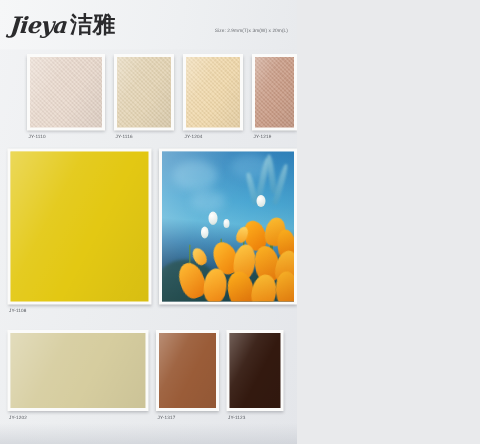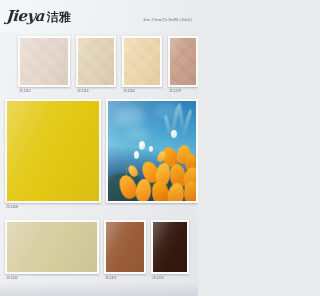--- a/index.html
+++ b/index.html
@@ -43,21 +43,21 @@
     font-style: italic;
     font-size: 15px;
     font-weight: 700;
     letter-spacing: -0.6px;
     color: #2b2b2d;
     line-height: 1;
     transform: skewX(-6deg);
   }
   #logo-cn {
     font-family: "DejaVu Sans", sans-serif;
-    font-size: 12px;
+    font-size: 15px;
     font-weight: 700;
     color: #2b2b2d;
     line-height: 1;
     margin-left: 2px;
     margin-bottom: 1px;
   }
   #size-note {
     position: absolute;
     right: 6px;
     top: 18px;

